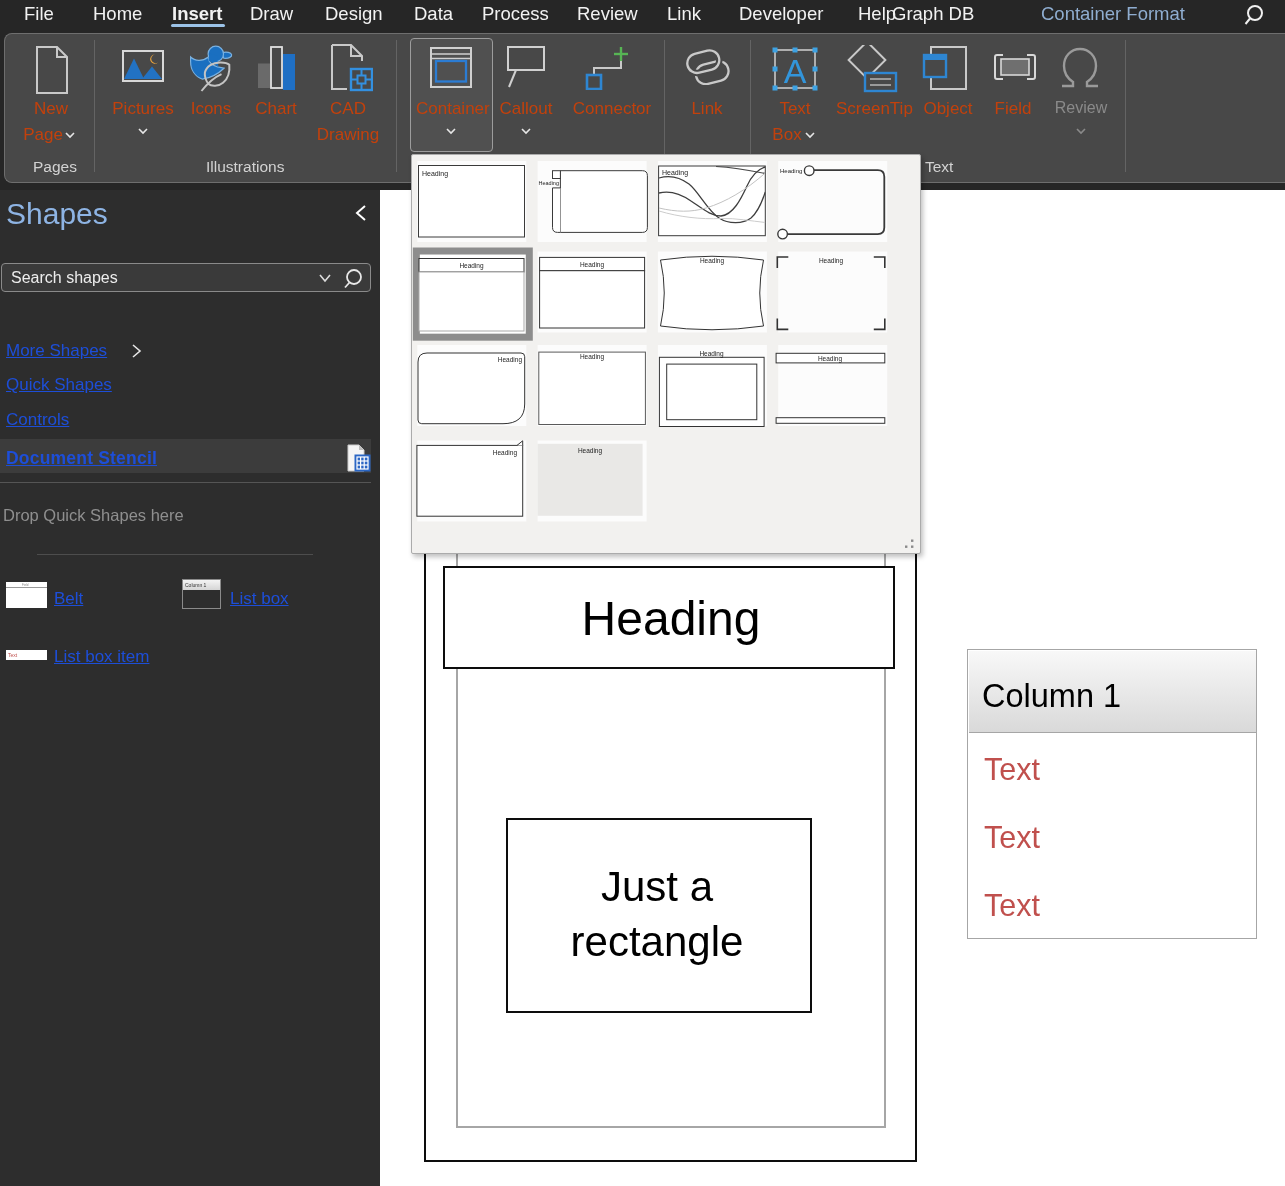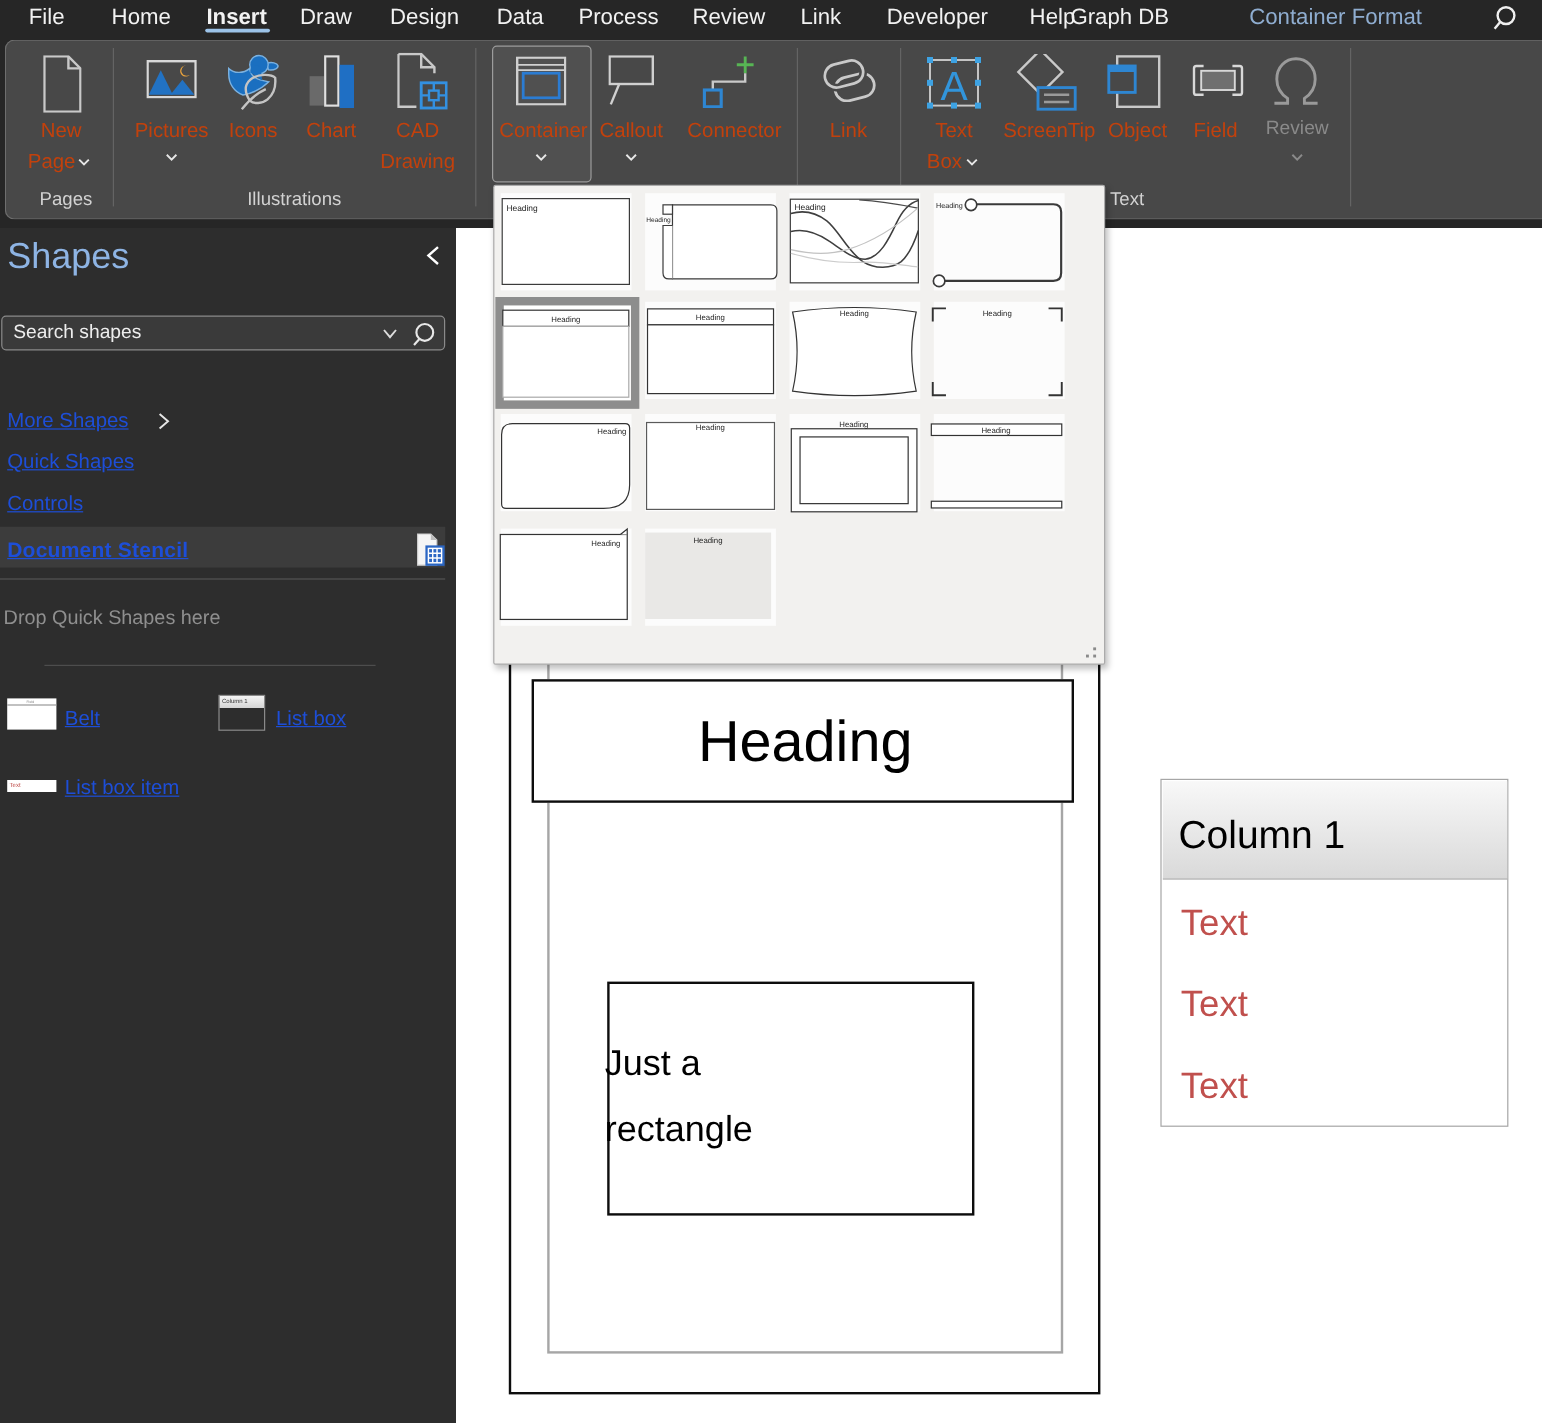--- a/index.html
+++ b/index.html
@@ -257,21 +257,21 @@
 <div id="canvasContent">
 
   <div class="abs" style="left:424px;top:545px;width:493px;height:617px;border:2.8px solid #0d0d0d;"></div>
 
   <div class="abs" style="left:456px;top:550px;width:430px;height:578px;border:2px solid #a6a6a6;"></div>
 
   <div class="abs" style="left:443px;top:566px;width:452px;height:103px;background:#fff;border:2.8px solid #0d0d0d;"></div>
   <div class="abs" style="left:445px;top:595px;width:452px;text-align:center;font-size:48px;line-height:48px;color:#000;">Heading</div>
 
   <div class="abs" style="left:506px;top:818px;width:306px;height:195px;background:#fff;border:2.8px solid #0d0d0d;"></div>
-  <div class="abs" style="left:504px;top:859px;width:306px;font-size:30px;color:#000;line-height:55px;">Just a<br>rectangle</div>
+  <div class="abs" style="left:504px;top:859px;width:306px;text-align:center;font-size:42px;color:#000;line-height:55px;">Just a<br>rectangle</div>
 
   <div class="abs" style="left:967px;top:649px;width:290px;height:290px;background:#fff;border:1.5px solid #a6a6a6;"></div>
   <div class="abs" style="left:968.5px;top:650.5px;width:287px;height:82px;background:linear-gradient(#f8f8f8,#d9d9d9);border-bottom:1.5px solid #a6a6a6;"></div>
   <div class="abs" style="left:982px;top:677.5px;font-size:32.5px;line-height:36px;color:#000;">Column 1</div>
   <div class="abs" style="left:984px;top:753.2px;font-size:30.5px;line-height:33px;color:#c0504d;">Text</div>
   <div class="abs" style="left:984px;top:821.2px;font-size:30.5px;line-height:33px;color:#c0504d;">Text</div>
   <div class="abs" style="left:984px;top:889.2px;font-size:30.5px;line-height:33px;color:#c0504d;">Text</div>
 </div>
 
 <div class="abs" id="gallery"></div>

